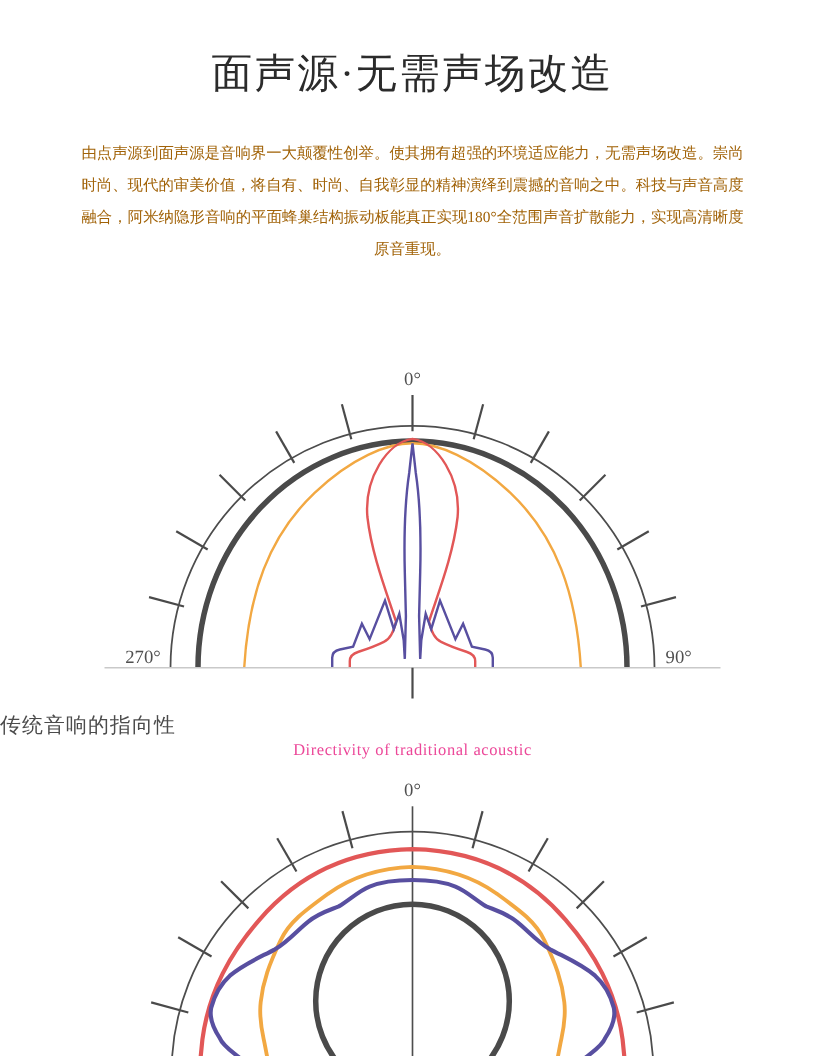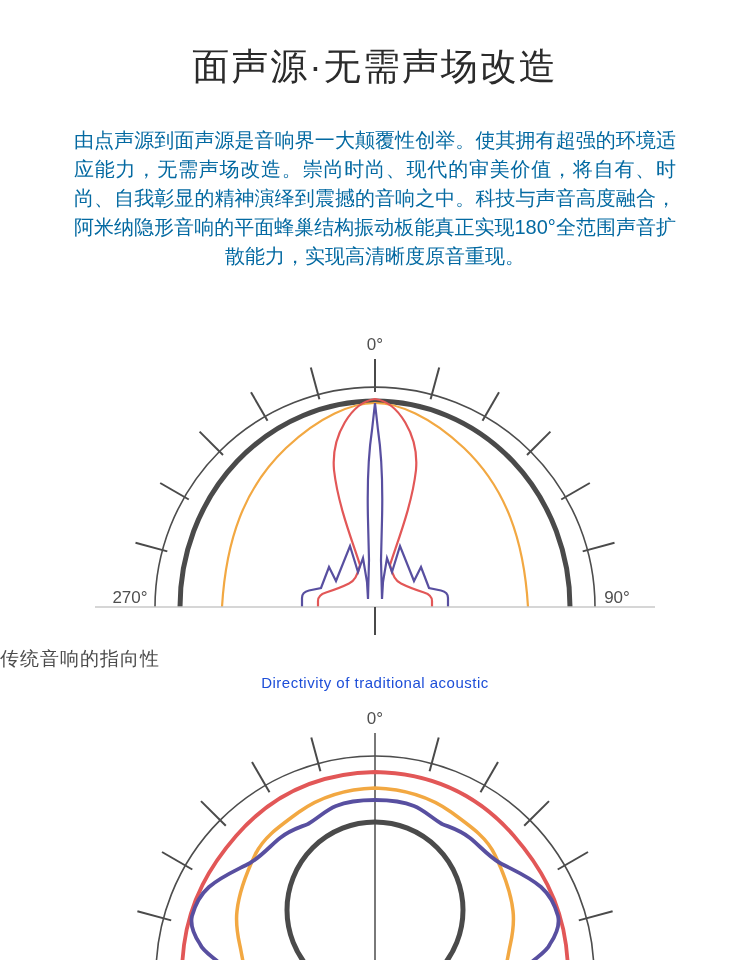--- a/index.html
+++ b/index.html
@@ -1,29 +1,29 @@
 <!DOCTYPE html>
 <html><head>
 <meta charset="utf-8">
 <style>
   html,body{margin:0;padding:0;background:#fff;}
   .page{position:relative;width:702px;height:960px;background:#ffffff;overflow:hidden;
-        font-family:Liberation Sans, sans-serif;}
+        font-family:Liberation Serif, serif;}
   .page-title{position:absolute;top:42px;left:0;width:750px;text-align:center;
         font-size:37px;font-weight:300;letter-spacing:2px;color:#2b2b2b;}
   .body-paragraph{position:absolute;top:126px;left:74px;width:602px;
-        font-size:20px;line-height:29px;color:#0369a1;
+        font-size:14px;line-height:29px;color:#a16207;
         text-align:justify;text-align-last:center;}
   .chart-svg{position:absolute;left:0;display:block;}
   #chart1-svg{top:330px;}
   #chart2-svg{top:700px;}
   .caption-zh{position:absolute;top:646px;left:0;width:750px;text-align:left;
         font-size:19px;color:#4b4b4b;letter-spacing:1px;}
   .caption-en{position:absolute;top:674px;left:0;width:750px;text-align:center;
-        font-size:15px;color:#1d4ed8;letter-spacing:0.5px;}
+        font-size:15px;color:#ec4899;letter-spacing:0.5px;}
   .angle-label{font-size:17px;fill:#4f4f4f;}
 </style>
 </head>
 <body>
 
 <div class="page">
 
   <div class="page-title">面声源·无需声场改造</div>
 
   <div class="body-paragraph">由点声源到面声源是音响界一大颠覆性创举。使其拥有超强的环境适应能力，无需声场改造。崇尚时尚、现代的审美价值，将自有、时尚、自我彰显的精神演绎到震撼的音响之中。科技与声音高度融合，阿米纳隐形音响的平面蜂巢结构振动板能真正实现180°全范围声音扩散能力，实现高清晰度原音重现。</div>

